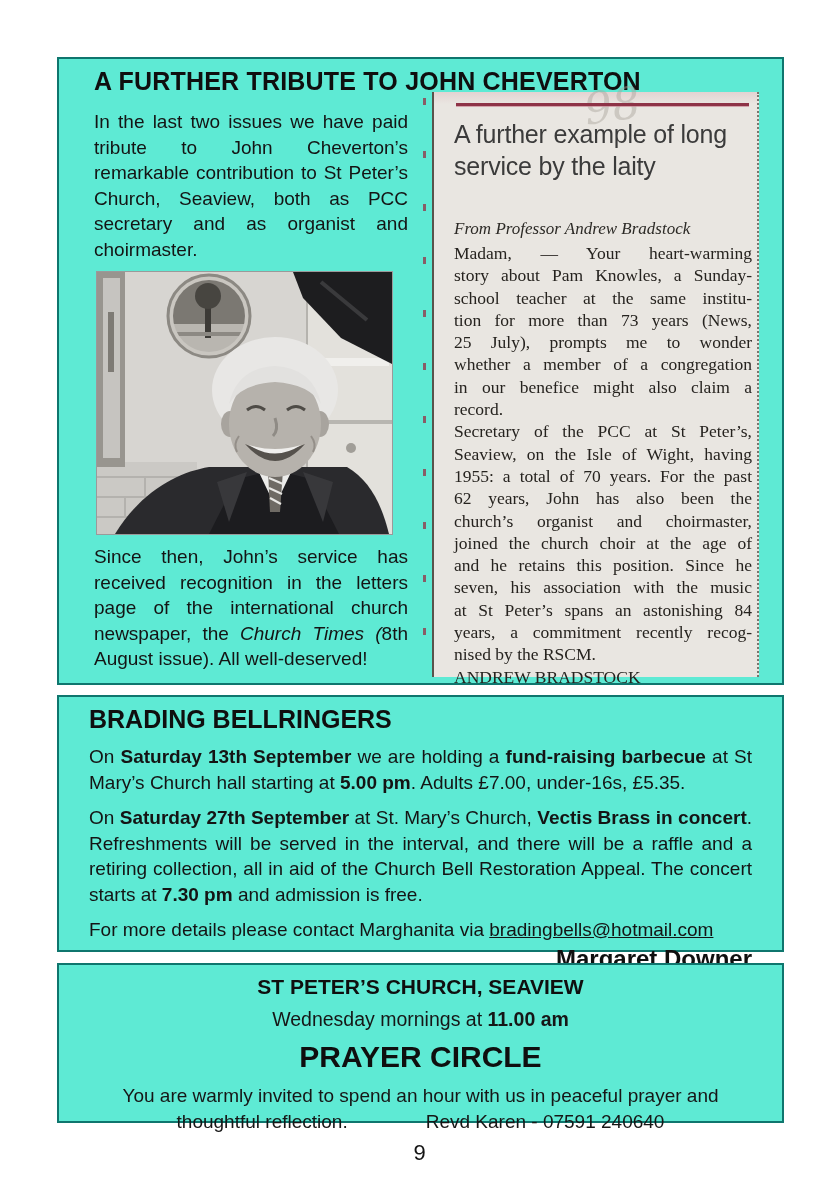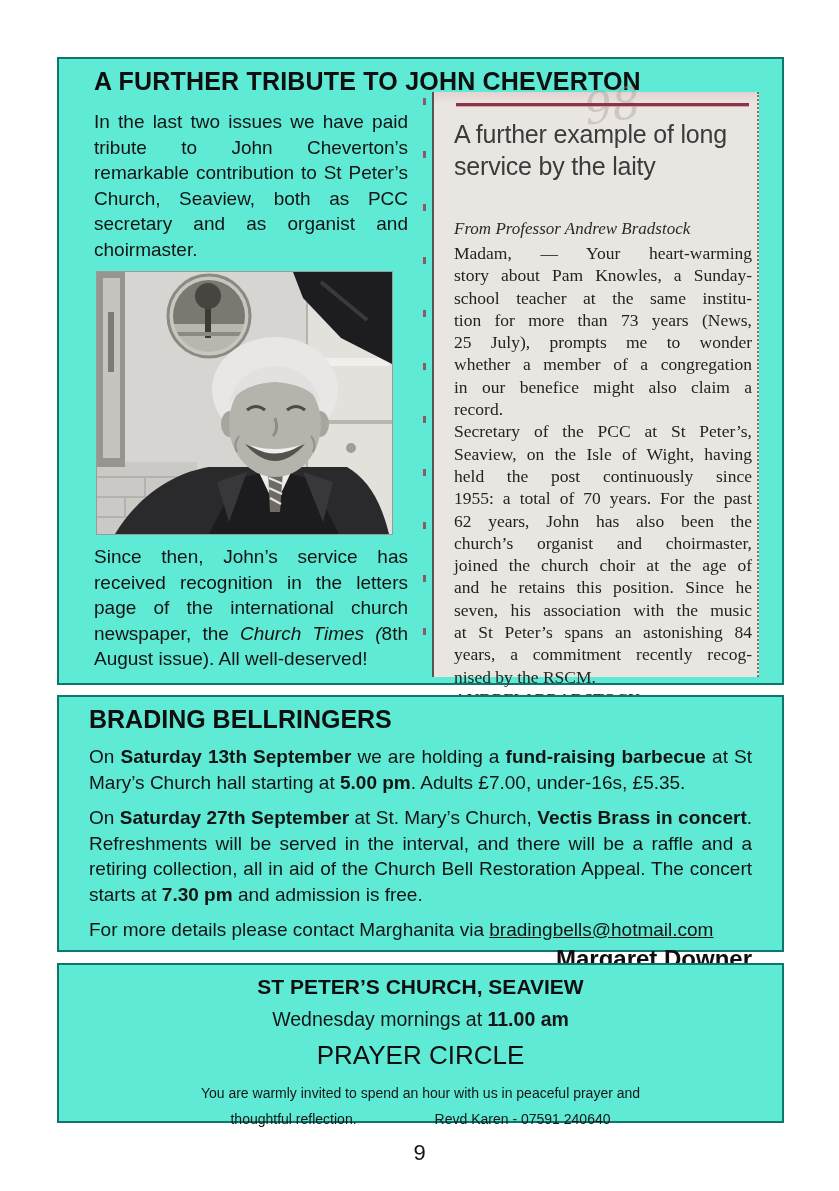--- a/index.html
+++ b/index.html
@@ -45,22 +45,22 @@
   
   .bells-inner{position:absolute;left:30px;right:30px;top:8px;}
   .b-title{margin:0 0 6px 0;font-size:25px;font-weight:bold;color:#0f0f0f;}
   .b-para{margin:10px 0 0 0;font-size:19px;line-height:25.5px;text-align:justify;color:#141414;}
   .signoff{margin:2px 0 0 0;font-size:24px;font-weight:bold;text-align:right;color:#0f0f0f;}
 
   
   .prayer-inner{position:absolute;left:20px;right:20px;top:10px;text-align:center;}
   .p-church{margin:0;font-size:21px;font-weight:bold;color:#0f0f0f;}
   .p-sched{margin:9px 0 0 0;font-size:19.5px;}
-  .p-title{margin:9px 0 0 0;font-size:26px;font-weight:normal;color:#0f0f0f;}
-  .p-invite{margin:9px 0 0 0;font-size:14px;line-height:26px;}
+  .p-title{margin:9px 0 0 0;font-size:30px;font-weight:bold;color:#0f0f0f;}
+  .p-invite{margin:9px 0 0 0;font-size:19px;line-height:26px;}
 
   .pagenum{position:absolute;left:0;right:0;top:1140px;text-align:center;font-size:22px;color:#141414;}
 
   .b{font-weight:bold;}
   .i{font-style:italic;}
   .u{text-decoration:underline;}
   .gap{margin-left:78px;}
 </style>
 </head>
 <body>
@@ -156,21 +156,20 @@
           <div class="cl-line just">Madam, — Your heart-warming</div>
           <div class="cl-line just">story about Pam Knowles, a Sunday-</div>
           <div class="cl-line just">school teacher at the same institu-</div>
           <div class="cl-line just">tion for more than 73 years (News,</div>
           <div class="cl-line just">25 July), prompts me to wonder</div>
           <div class="cl-line just">whether a member of a congregation</div>
           <div class="cl-line just">in our benefice might also claim a</div>
           <div class="cl-line">record.</div>
           <div class="cl-line just">Secretary of the PCC at St Peter’s,</div>
           <div class="cl-line just">Seaview, on the Isle of Wight, having</div>
-          <div class="cl-line just">held the post continuously since</div>
           <div class="cl-line just">1955: a total of 70 years. For the past</div>
           <div class="cl-line just">62 years, John has also been the</div>
           <div class="cl-line just">church’s organist and choirmaster,</div>
           <div class="cl-line just">joined the church choir at the age of</div>
           <div class="cl-line just">and he retains this position. Since he</div>
           <div class="cl-line just">seven, his association with the music</div>
           <div class="cl-line just">at St Peter’s spans an astonishing 84</div>
           <div class="cl-line just">years, a commitment recently recog-</div>
           <div class="cl-line">nised by the RSCM.</div>
           <div class="cl-line">ANDREW BRADSTOCK</div>

